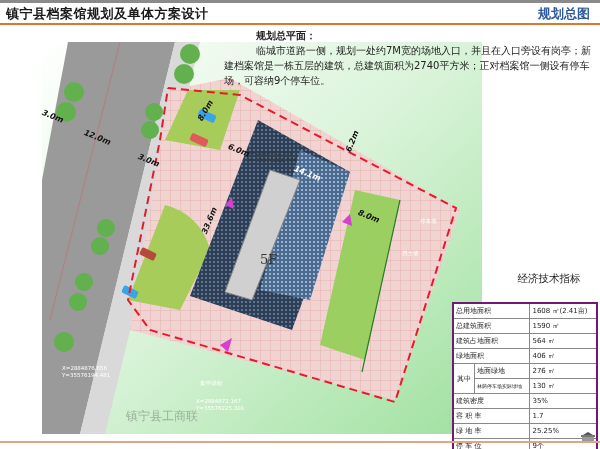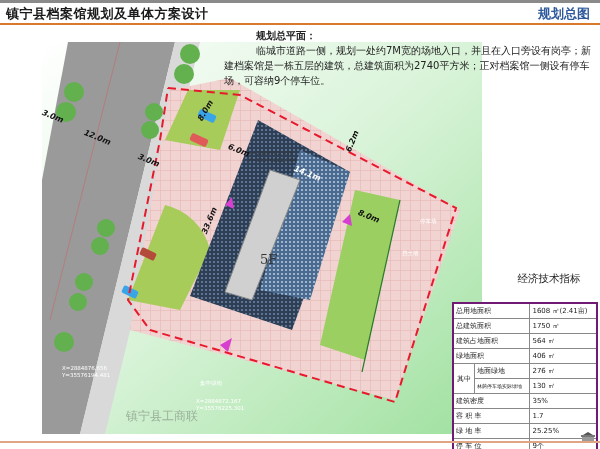--- a/index.html
+++ b/index.html
@@ -128,21 +128,21 @@
 
 <div class="tbl-title">经济技术指标</div>
 <table class="tech">
   <tbody>
       <tr>
         <td colspan="2">总用地面积</td>
         <td class="val">1608 ㎡(2.41亩)</td>
       </tr>
   <tr>
         <td colspan="2">总建筑面积</td>
-        <td class="val">1750 ㎡</td>
+        <td class="val">1590 ㎡</td>
       </tr>
   <tr>
         <td colspan="2">建筑占地面积</td>
         <td class="val">564 ㎡</td>
       </tr>
   <tr>
         <td colspan="2">绿地面积</td>
         <td class="val">406 ㎡</td>
       </tr>
   <tr>

